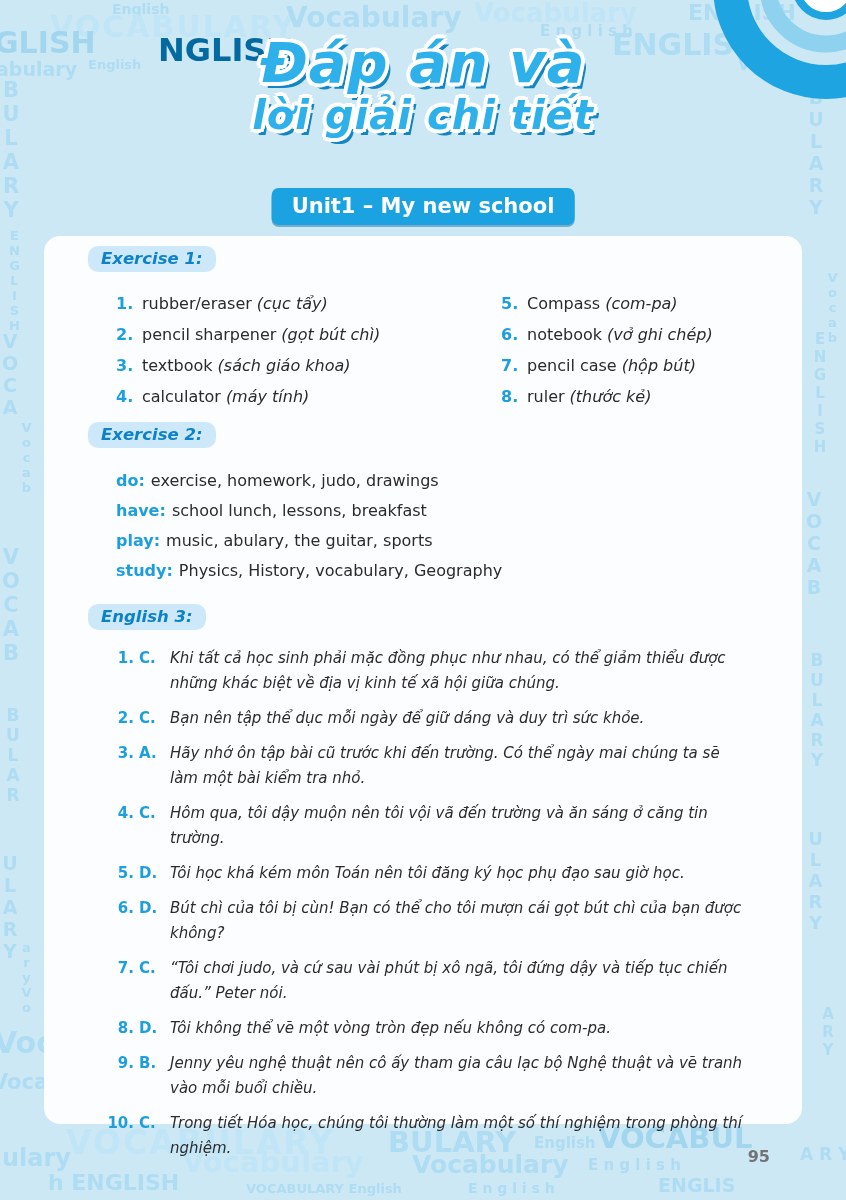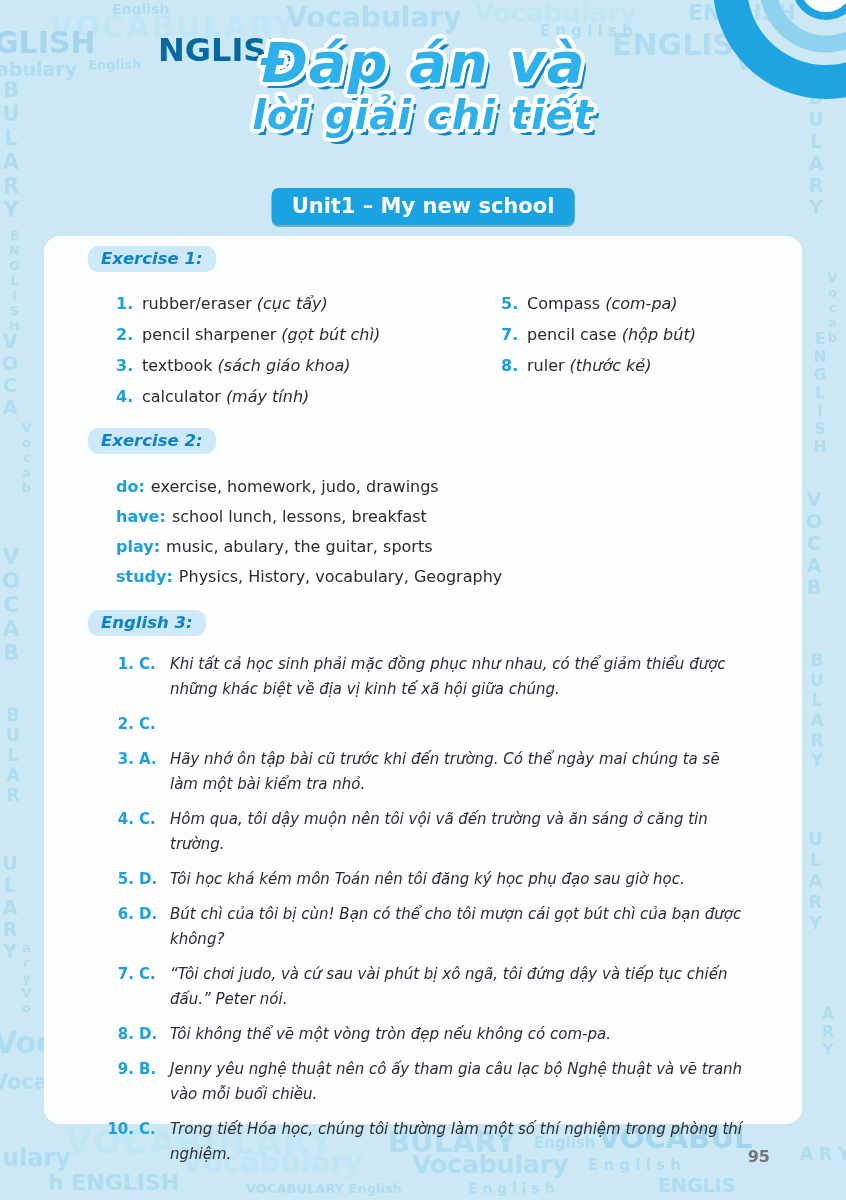--- a/index.html
+++ b/index.html
@@ -40,21 +40,21 @@
   .ex-label{
     display:inline-block; background:#cde9f9; color:#0d82c6;
     font-weight:bold; font-style:italic; font-size:16.5px;
     border-radius:10px; padding:3px 13px 4px; margin:2px 0 6px -14px;
   }
   .num, .verb, .ans{color:#1e9fdd; font-weight:bold;}
   
   .ex1-grid{
     display:grid; grid-template-rows:repeat(4,31px); grid-auto-flow:column;
     grid-template-columns:385px 1fr;
-    margin:10px 0 14px 14px; font-size:16px; color:#2b2b2e;
+    margin:10px 0 8px 14px; font-size:16px; color:#2b2b2e;
   }
   .ex1-item{line-height:31px; white-space:nowrap;}
   .ex1-item .num{display:inline-block; width:20px; margin-right:6px;}
   .ex1-item .vi{font-style:italic; margin-left:5px;}
   
   .ex2-list{margin:12px 0 16px 14px; font-size:16px; color:#2b2b2e;}
   .ex2-row{line-height:30px;}
   .ex2-row .verb{margin-right:6px;}
   
   .ex3-list{margin-top:10px; font-size:15px; color:#2c2c30;}
@@ -133,20 +133,21 @@
   <div id="card">
 
     
     <div class="ex-label">Exercise 1:</div>
     <div class="ex1-grid">
       <div class="ex1-item"><span class="num">1.</span><span class="en">rubber/eraser</span><span class="vi">(cục tẩy)</span></div>
       <div class="ex1-item"><span class="num">2.</span><span class="en">pencil sharpener</span><span class="vi">(gọt bút chì)</span></div>
       <div class="ex1-item"><span class="num">3.</span><span class="en">textbook</span><span class="vi">(sách giáo khoa)</span></div>
       <div class="ex1-item"><span class="num">4.</span><span class="en">calculator</span><span class="vi">(máy tính)</span></div>
       <div class="ex1-item"><span class="num">5.</span><span class="en">Compass</span><span class="vi">(com-pa)</span></div>
+      <div class="ex1-item"><span class="num">6.</span><span class="en">notebook</span><span class="vi">(vở ghi chép)</span></div>
       <div class="ex1-item"><span class="num">7.</span><span class="en">pencil case</span><span class="vi">(hộp bút)</span></div>
       <div class="ex1-item"><span class="num">8.</span><span class="en">ruler</span><span class="vi">(thước kẻ)</span></div>
     </div>
 
     
     <div class="ex-label">Exercise 2:</div>
     <div class="ex2-list">
       <div class="ex2-row"><span class="verb">do:</span><span>exercise, homework, judo, drawings</span></div>
       <div class="ex2-row"><span class="verb">have:</span><span>school lunch, lessons, breakfast</span></div>
       <div class="ex2-row"><span class="verb">play:</span><span>music, abulary, the guitar, sports</span></div>
@@ -155,20 +156,21 @@
 
     
     <div class="ex-label">English 3:</div>
     <div class="ex3-list">
       <div class="ex3-item">
           <span class="ex3-mark"><span class="num">1.</span><span class="ans">C.</span></span>
           <span class="ex3-text">Khi tất cả học sinh phải mặc đồng phục như nhau, có thể giảm thiểu được những khác biệt về địa vị kinh tế xã hội giữa chúng.</span>
         </div>
       <div class="ex3-item">
           <span class="ex3-mark"><span class="num">2.</span><span class="ans">C.</span></span>
+          <span class="ex3-text">Bạn nên tập thể dục mỗi ngày để giữ dáng và duy trì sức khỏe.</span>
         </div>
       <div class="ex3-item">
           <span class="ex3-mark"><span class="num">3.</span><span class="ans">A.</span></span>
           <span class="ex3-text">Hãy nhớ ôn tập bài cũ trước khi đến trường. Có thể ngày mai chúng ta sẽ làm một bài kiểm tra nhỏ.</span>
         </div>
       <div class="ex3-item">
           <span class="ex3-mark"><span class="num">4.</span><span class="ans">C.</span></span>
           <span class="ex3-text">Hôm qua, tôi dậy muộn nên tôi vội vã đến trường và ăn sáng ở căng tin trường.</span>
         </div>
       <div class="ex3-item">

